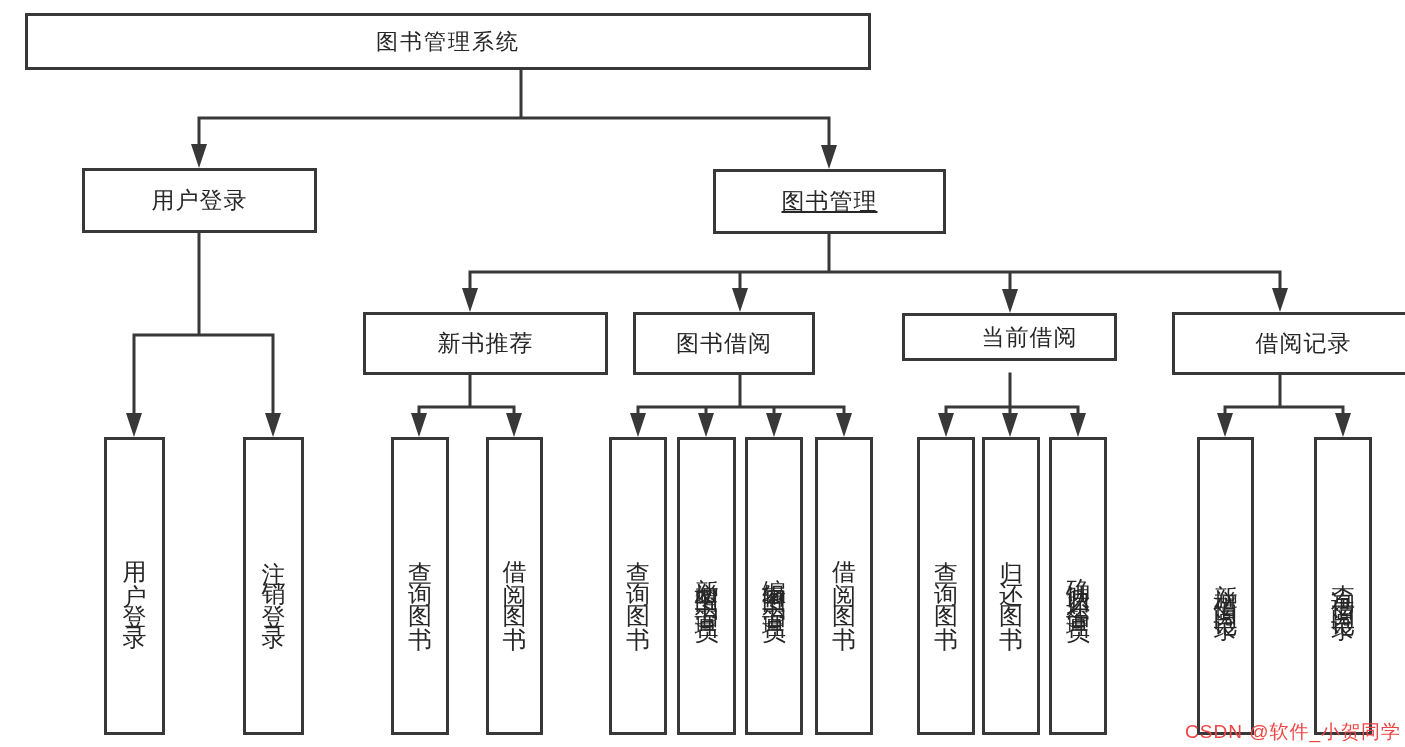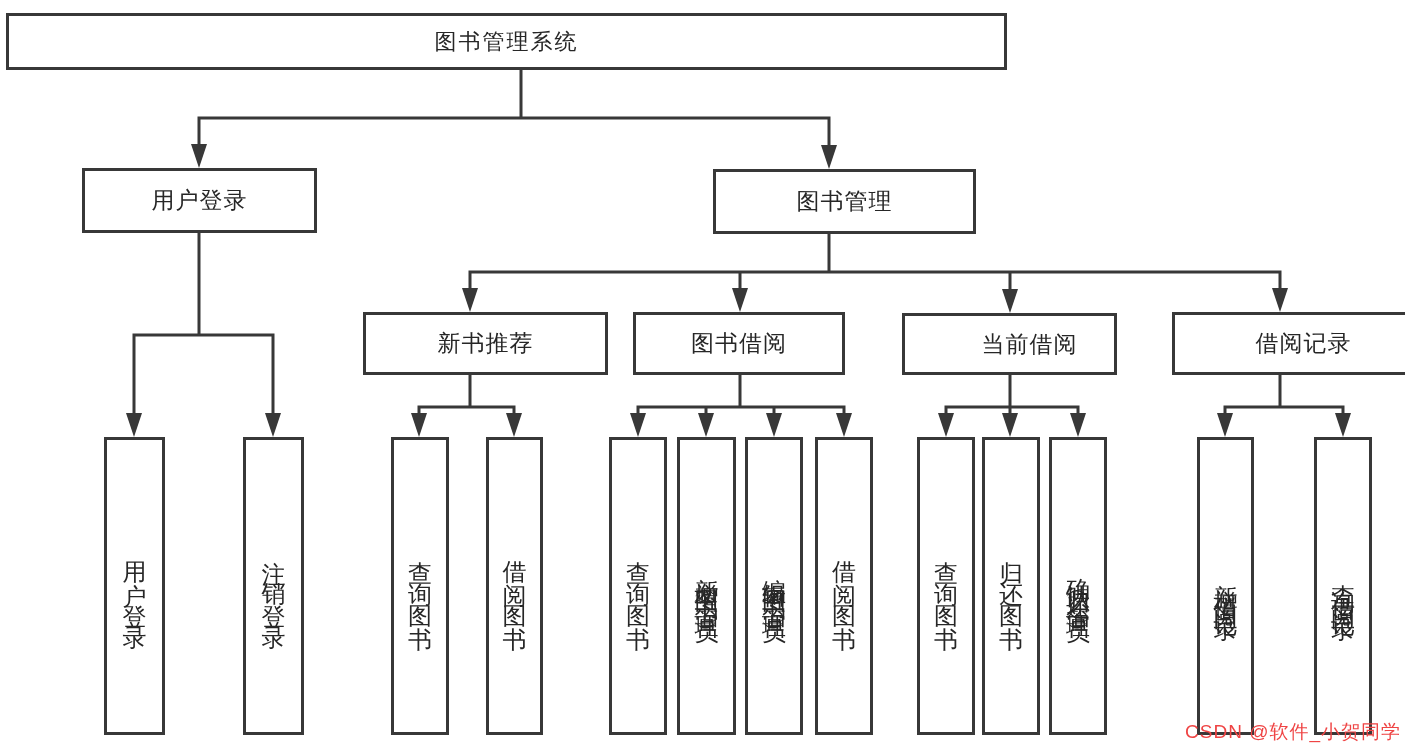--- a/index.html
+++ b/index.html
@@ -84,28 +84,28 @@
       M698 413 L714 413 L706 437 Z
       M766 413 L782 413 L774 437 Z
       M836 413 L852 413 L844 437 Z
       M938 413 L954 413 L946 437 Z
       M1002 413 L1018 413 L1010 437 Z
       M1070 413 L1086 413 L1078 437 Z
       M1217 413 L1233 413 L1225 437 Z
       M1335 413 L1351 413 L1343 437 Z"></path>
   </svg>
 
-  <div class="node hbox root" style="left:6px; top:13px; width:1001px; height:57px;">图书管理系统</div>
+  <div class="node hbox root" style="left:25px; top:13px; width:846px; height:57px;">图书管理系统</div>
 
   <div class="node hbox" style="left:82px; top:168px; width:235px; height:65px;">用户登录</div>
-  <div class="node hbox" style="left:713px; top:169px; width:263px; height:65px;">图书管理</div>
+  <div class="node hbox" style="left:713px; top:169px; width:233px; height:65px;text-decoration:underline;">图书管理</div>
 
   <div class="node hbox" style="left:363px; top:312px; width:245px; height:63px;">新书推荐</div>
-  <div class="node hbox" style="left:633px; top:312px; width:212px; height:63px;">图书借阅</div>
-  <div class="node hbox" style="left:902px; top:313px; width:215px; height:62px;padding-left:40px;">当前借阅</div>
+  <div class="node hbox" style="left:633px; top:312px; width:182px; height:63px;">图书借阅</div>
+  <div class="node hbox" style="left:902px; top:313px; width:215px; height:48px;padding-left:40px;">当前借阅</div>
   <div class="node hbox" style="left:1172px; top:312px; width:263px; height:63px;">借阅记录</div>
 
   <div class="node vbox v-s" style="left:104px; top:437px; width:61px; height:298px;">用户登录</div>
   <div class="node vbox v-s" style="left:243px; top:437px; width:61px; height:298px;">注销登录</div>
 
   <div class="node vbox v-s" style="left:391px; top:437px; width:58px; height:298px;">查询图书</div>
   <div class="node vbox v-s" style="left:486px; top:437px; width:57px; height:298px;">借阅图书</div>
 
   <div class="node vbox v-s" style="left:609px; top:437px; width:58px; height:298px;">查询图书</div>
   <div class="node vbox v-l" style="left:677px; top:437px; width:59px; height:298px;">新增图书（管理员）</div>

